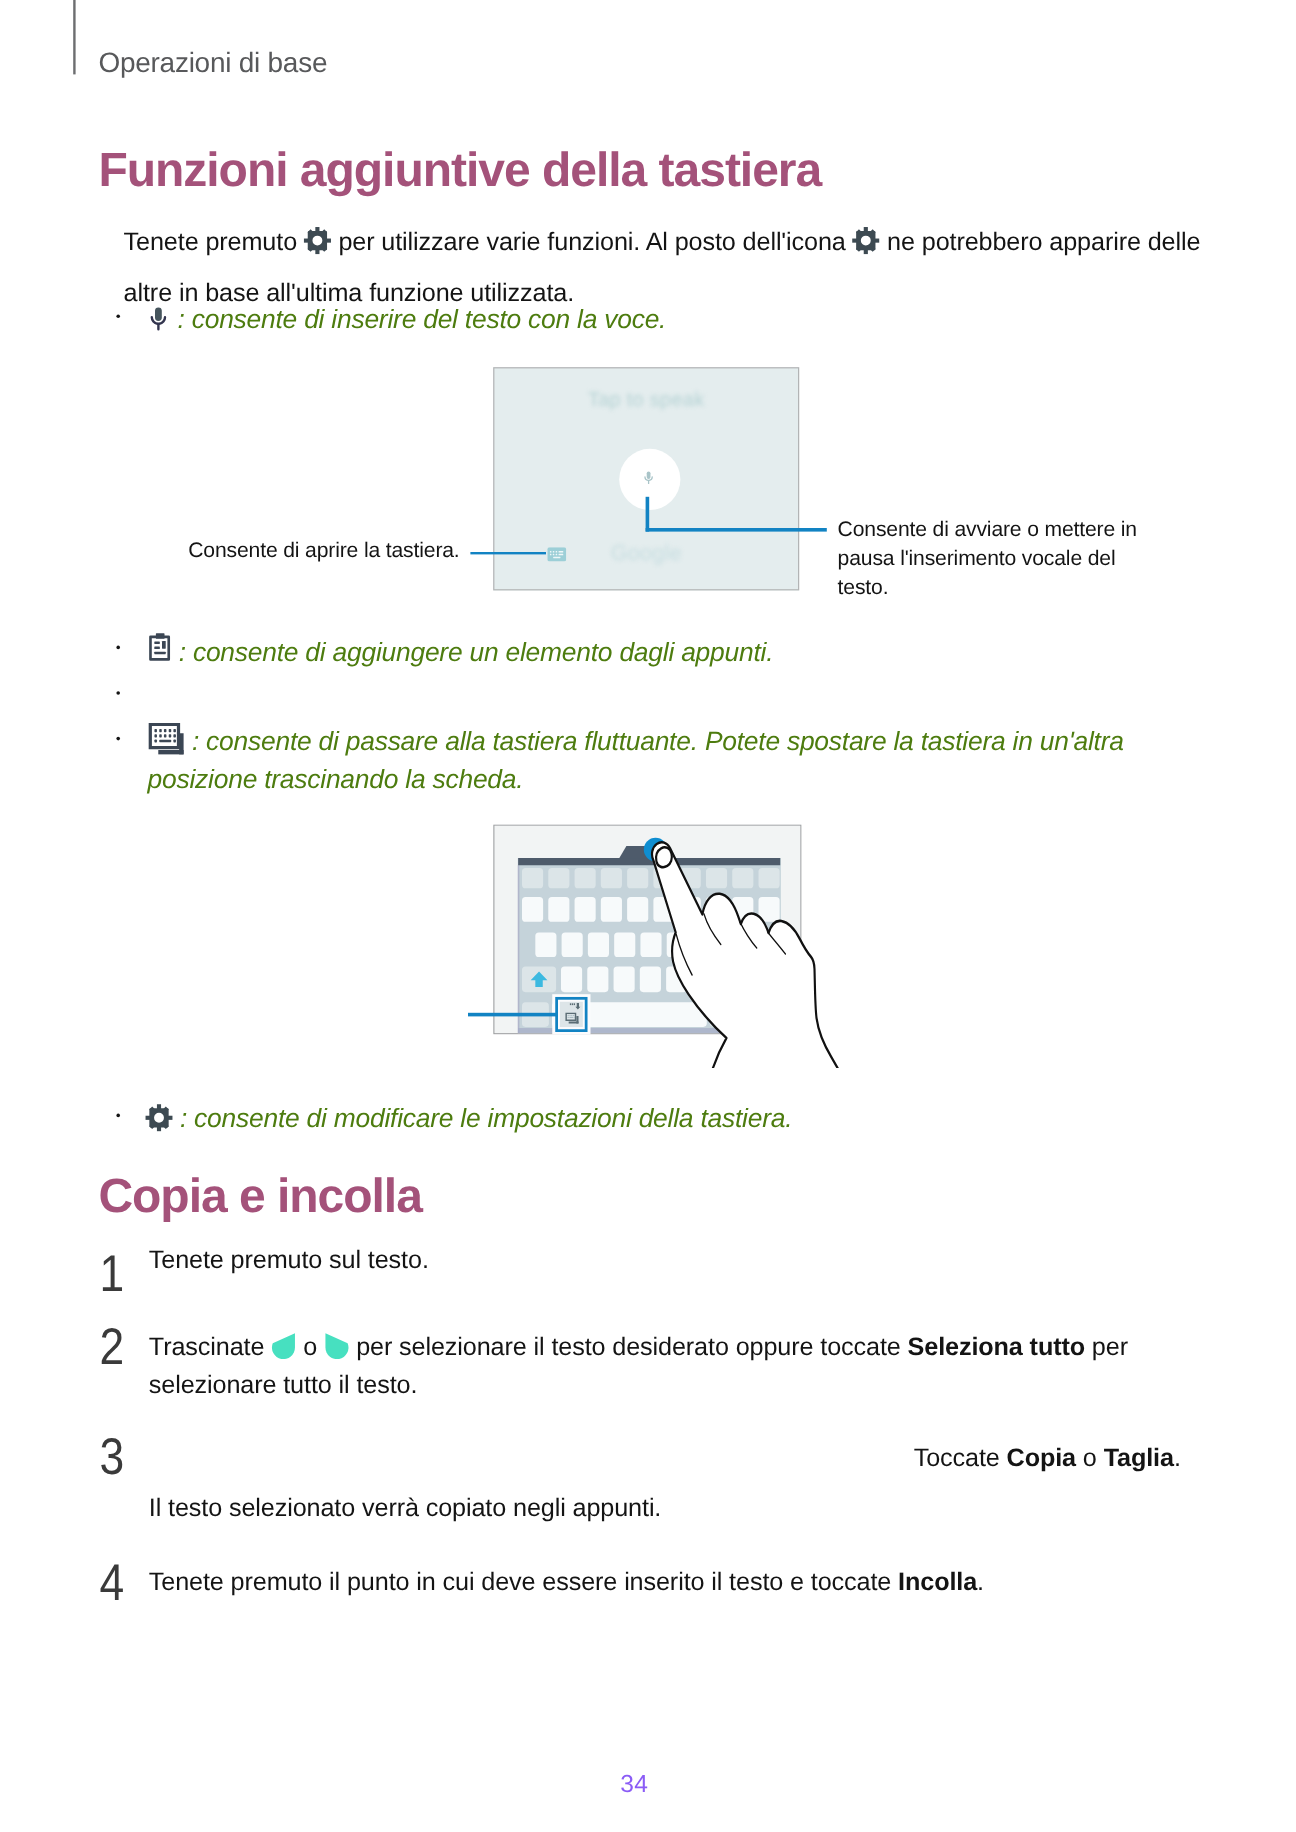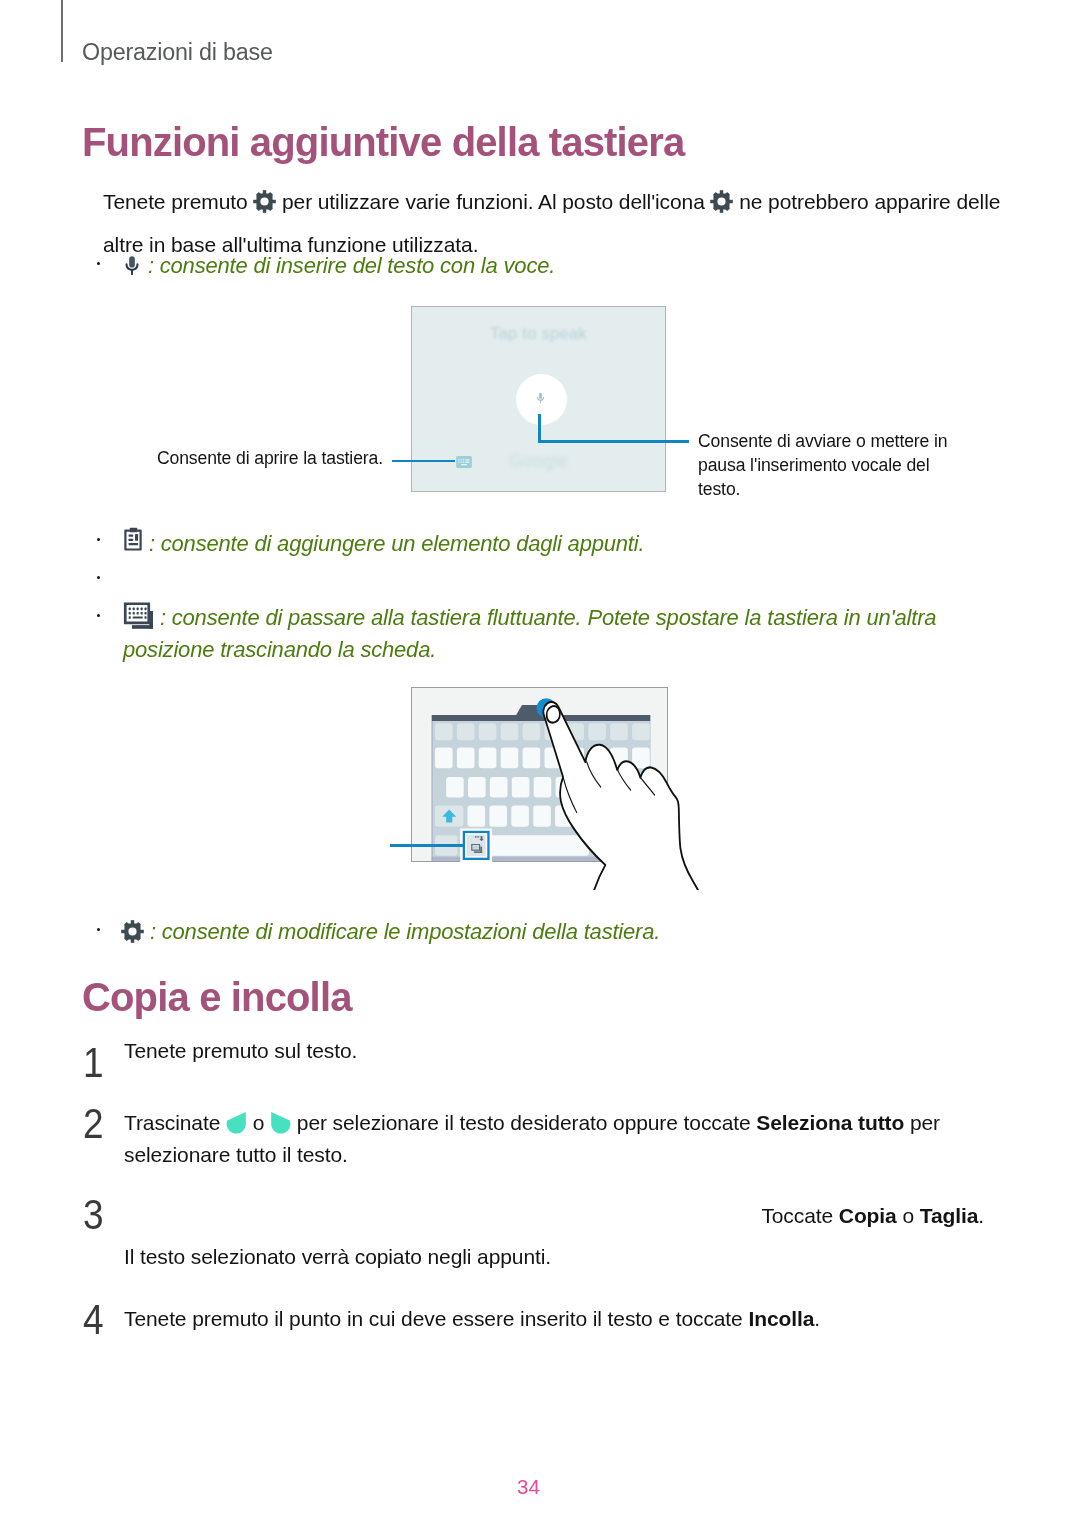--- a/index.html
+++ b/index.html
@@ -24,21 +24,21 @@
 
   .ico{display:inline-block;}
 
   .callout{position:absolute;font-size:17.6px;color:#141414;line-height:23.8px;letter-spacing:-0.12px;}
   .lead{position:absolute;background:#1283c3;}
 
   .stepnum{position:absolute;font-size:43px;color:#3a3a3a;font-weight:normal;line-height:43px;transform:scaleX(0.86);transform-origin:left top;}
   .steptxt{position:absolute;font-size:21px;color:#141414;line-height:31.6px;letter-spacing:-0.1px;}
   b{font-weight:bold;}
 
-  .pagenum{position:absolute;font-size:20.5px;color:#ec4899;left:0;width:1057px;text-align:center;letter-spacing:0.2px;}
+  .pagenum{position:absolute;font-size:20.5px;color:#8b5cf6;left:0;width:1057px;text-align:center;letter-spacing:0.2px;}
 </style>
 </head>
 <body>
 
 <svg width="0" height="0" style="position:absolute" aria-hidden="true">
     <defs>
   <g id="gear-sym">
     <rect x="10.2" y="0.2" width="3.6" height="5.5"></rect>
     <rect x="10.2" y="18.3" width="3.6" height="5.5"></rect>
     <rect x="0.2" y="10.2" width="5.5" height="3.6"></rect>

